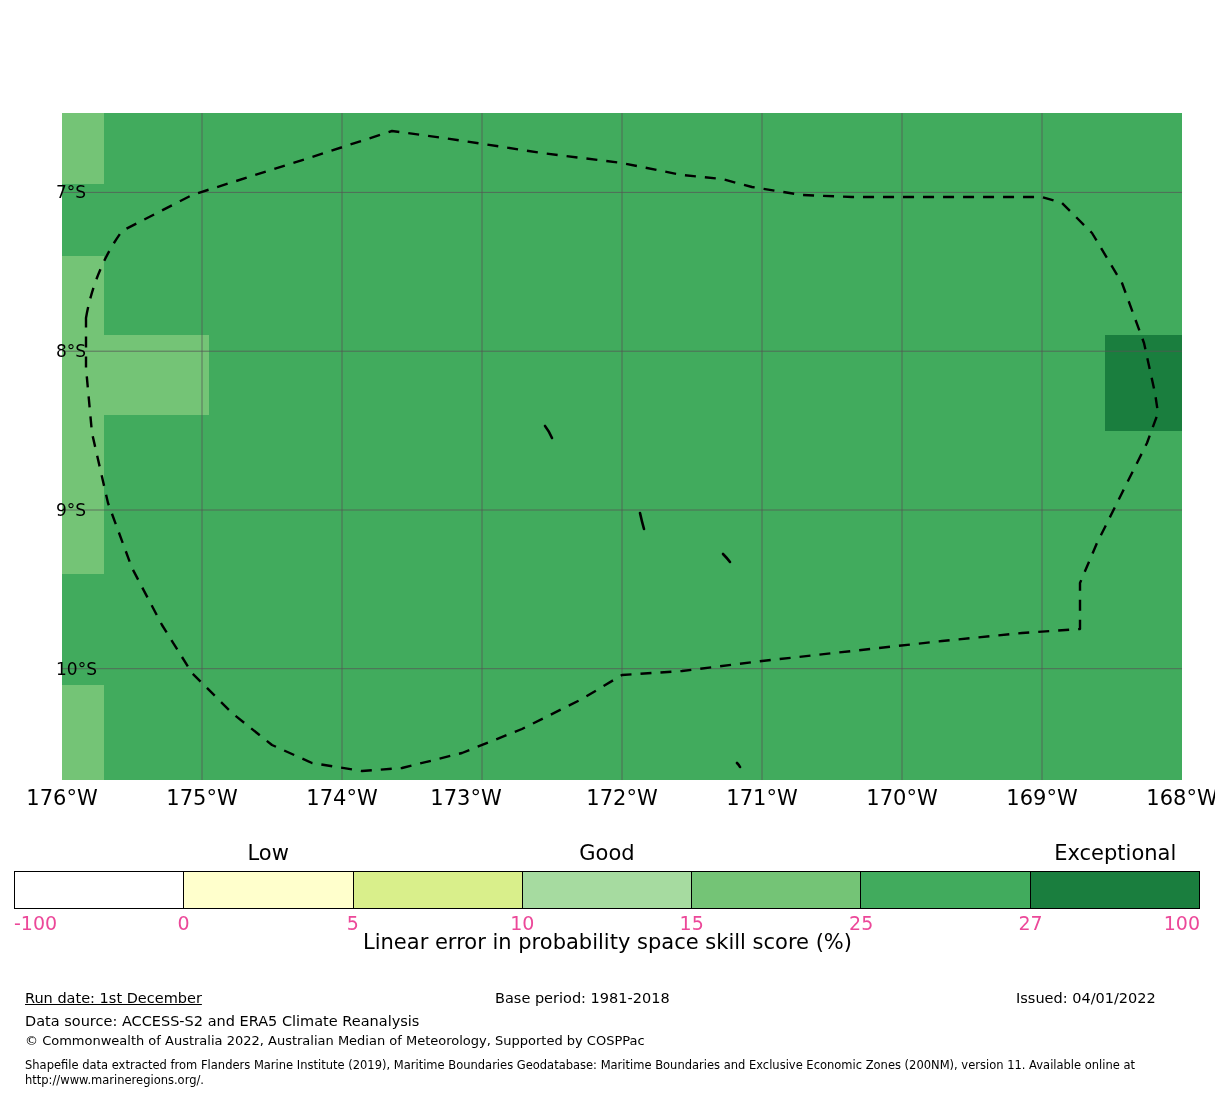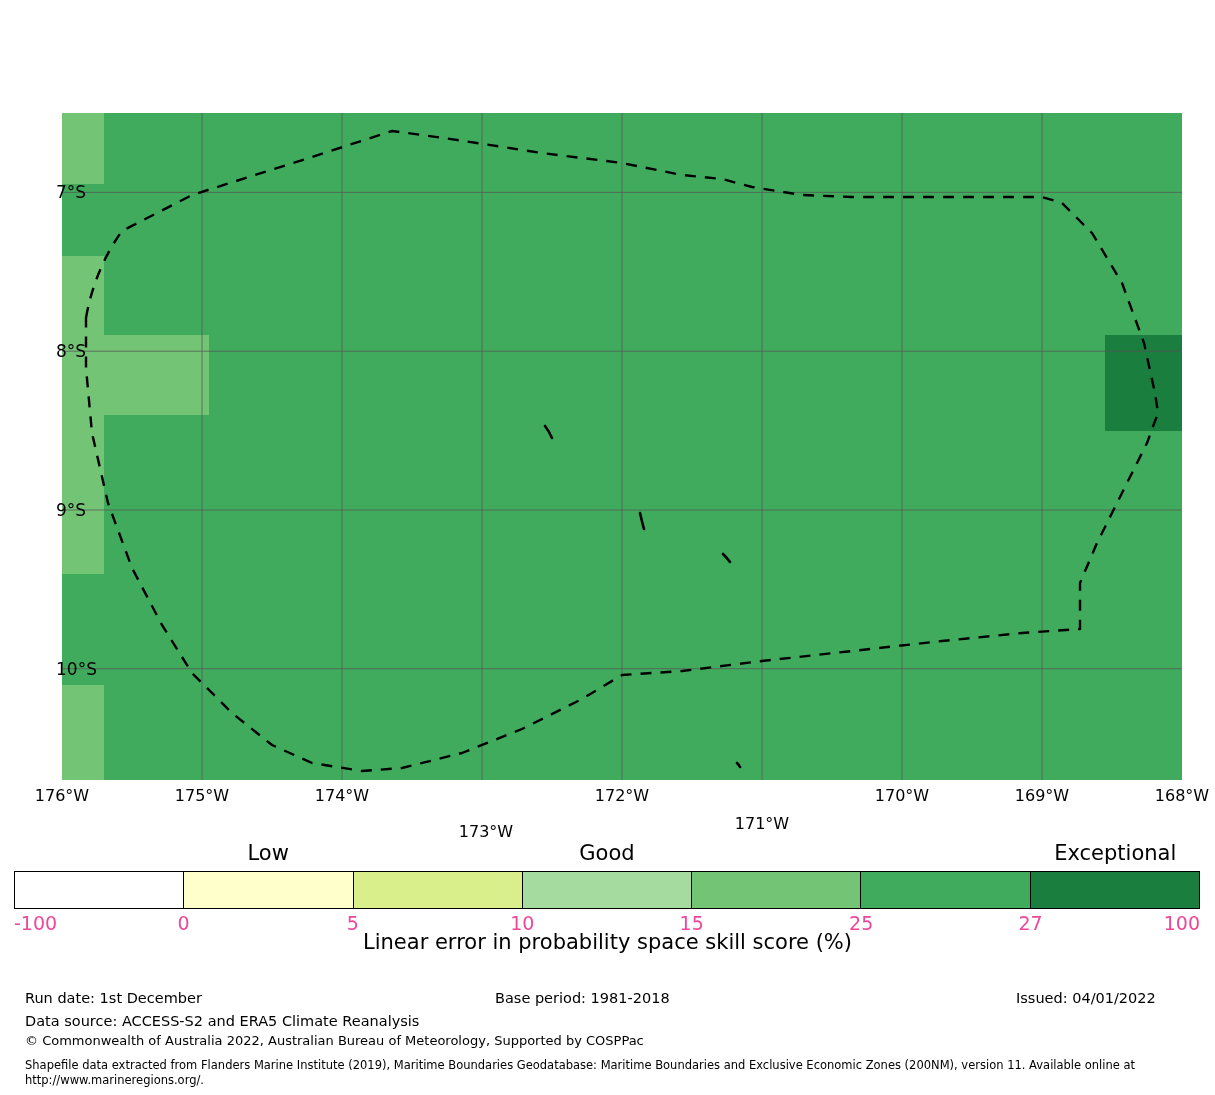--- a/index.html
+++ b/index.html
@@ -38,21 +38,21 @@
   .cell{position:absolute;}
   .grid-svg,.geo-svg{
     position:absolute;left:0;top:0;width:100%;height:100%;
     pointer-events:none;
   }
 
   
   .xtick{
     position:absolute;
     top:786px;
-    font-size:16px;
+    font-size:21px;
     text-align:center;
     transform:translateX(-50%);
     white-space:nowrap;
     color:#000;
   }
   .ytick{
     position:absolute;
     left:56px;
     font-size:17px;
     text-align:right;
@@ -101,21 +101,21 @@
     color:#000;
   }
 
   
   .foot-row{
     position:absolute;
     font-size:14.5px;
     white-space:nowrap;
     color:#000;
   }
-  .fr-run{left:25px;top:990px;}
+  .fr-run{left:25px;top:990px;text-decoration:underline;}
   .fr-base{left:495px;top:990px;}
   .fr-issued{left:1016px;top:990px;}
   .fr-source{left:25px;top:1013px;}
   .fr-copy{left:25px;top:1033px;font-size:13px;}
   .fr-shape{
     left:25px;top:1058px;
     font-size:11.5px;line-height:15px;
     white-space:normal;width:1175px;
   }
 </style>
@@ -210,23 +210,23 @@
           <path d="M 675,650 q 2,2 3,4"></path>
         </g>
       </svg>
     </div>
   </div>
 
   <div id="xticks">
       <div class="xtick" style="left: 62px;">176°W</div>
       <div class="xtick" style="left: 202px;">175°W</div>
       <div class="xtick" style="left: 342px;">174°W</div>
-      <div class="xtick" style="left: 486px; margin-top: 36px;">173°W</div>
+      <div class="xtick" style="left: 466px;">173°W</div>
       <div class="xtick" style="left: 622px;">172°W</div>
-      <div class="xtick" style="left: 762px; margin-top: 28px;">171°W</div>
+      <div class="xtick" style="left: 762px;">171°W</div>
       <div class="xtick" style="left: 902px;">170°W</div>
       <div class="xtick" style="left: 1042px;">169°W</div>
       <div class="xtick" style="left: 1182px;">168°W</div>
     </div>
 
   <div id="yticks">
       <div class="ytick" style="top: 192.405px; width: 0px; white-space: nowrap; left: 56px; text-align: right; transform: translate(-100%, -50%);">7°S</div>
       <div class="ytick" style="top: 351.214px; width: 0px; white-space: nowrap; left: 56px; text-align: right; transform: translate(-100%, -50%);">8°S</div>
       <div class="ytick" style="top: 510.024px; width: 0px; white-space: nowrap; left: 56px; text-align: right; transform: translate(-100%, -50%);">9°S</div>
       <div class="ytick" style="top: 668.833px; width: 0px; white-space: nowrap; left: 56px; text-align: right; transform: translate(-100%, -50%);">10°S</div>
@@ -257,16 +257,16 @@
       <div class="cb-cat" style="left: 268.143px;">Low</div>
       <div class="cb-cat" style="left: 607px;">Good</div>
       <div class="cb-cat" style="left: 1115.29px;">Exceptional</div>
     </div>
   <div class="cb-label">Linear error in probability space skill score (%)</div>
 
   <div class="foot-row fr-run">Run date: 1st December</div>
   <div class="foot-row fr-base">Base period: 1981-2018</div>
   <div class="foot-row fr-issued">Issued: 04/01/2022</div>
   <div class="foot-row fr-source">Data source: ACCESS-S2 and ERA5 Climate Reanalysis</div>
-  <div class="foot-row fr-copy">© Commonwealth of Australia 2022, Australian Bureau of Meteorology, Supported by COSPPac</div>
+  <div class="foot-row fr-copy">© Commonwealth of Australia 2022, Australian Median of Meteorology, Supported by COSPPac</div>
   <div class="foot-row fr-shape">Shapefile data extracted from Flanders Marine Institute (2019), Maritime Boundaries Geodatabase: Maritime Boundaries and Exclusive Economic Zones (200NM), version 11. Available online at http://www.marineregions.org/.</div>
 
 </div>
 
 </body></html>

